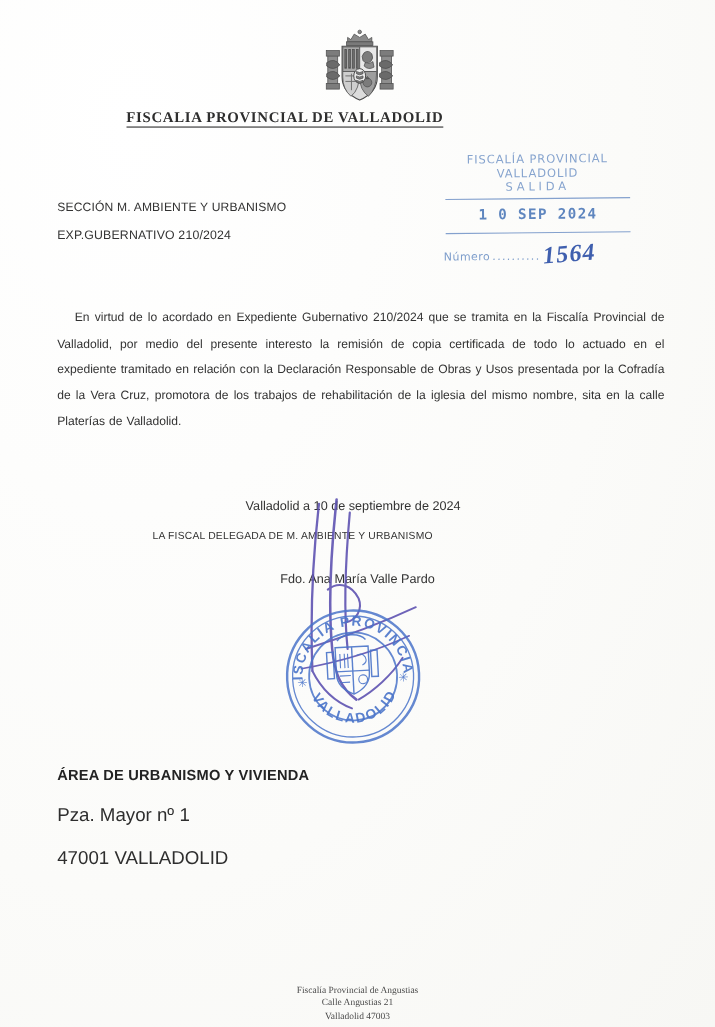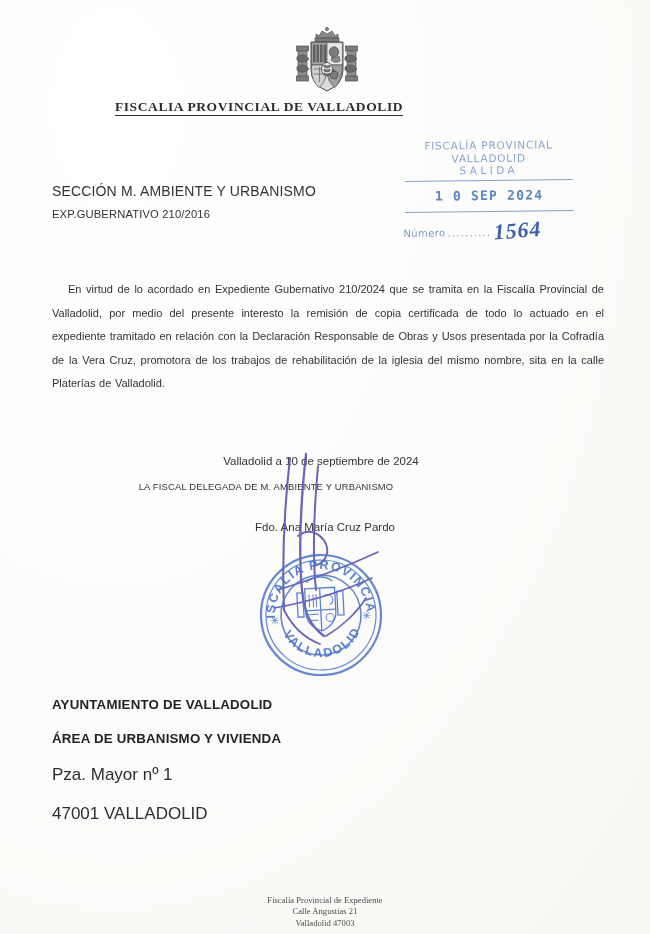--- a/index.html
+++ b/index.html
@@ -47,21 +47,21 @@
   }
   #doc-title span {
     border-bottom: 1.6px solid #2e2e2e;
     padding-bottom: 1px;
   }
 
   
   #section-line {
     left: 52px;
     top: 183px;
-    font-size: 14px;
+    font-size: 11px;
     letter-spacing: 0.15px;
     color: #333;
   }
   #expediente-line {
     left: 52px;
     top: 208px;
     font-size: 11.2px;
     letter-spacing: 0.15px;
     color: #333;
   }
@@ -286,41 +286,41 @@
         </g>
       </g>
     </svg>
   </div>
 
   <div class="abs" id="doc-title">
     <span>FISCALIA PROVINCIAL DE VALLADOLID</span>
   </div>
 
   <div class="abs nowrap" id="section-line">SECCIÓN M. AMBIENTE Y URBANISMO</div>
-  <div class="abs nowrap" id="expediente-line">EXP.GUBERNATIVO 210/2016</div>
+  <div class="abs nowrap" id="expediente-line">EXP.GUBERNATIVO 210/2024</div>
 
   <div class="abs" id="registry-stamp">
     <div class="st-line1">FISCALÍA PROVINCIAL</div>
     <div class="st-line2">VALLADOLID</div>
     <div class="st-line3">SALIDA</div>
     <div class="rule"></div>
     <div class="st-date">1 0 SEP 2024</div>
     <div class="rule2"></div>
     <div class="st-numrow">
       <span>Número</span>
       <span class="st-dots">..........</span>
       <span class="st-number">1564</span>
     </div>
   </div>
 
   <div class="abs" id="body-paragraph">En virtud de lo acordado en Expediente Gubernativo 210/2024 que se tramita en la Fiscalía Provincial de Valladolid, por medio del presente interesto la remisión de copia certificada de todo lo actuado en el expediente tramitado en relación con la Declaración Responsable de Obras y Usos presentada por la Cofradía de la Vera Cruz, promotora de los trabajos de rehabilitación de la iglesia del mismo nombre, sita en la calle Platerías de Valladolid.</div>
 
   <div class="abs" id="closing-place-date">Valladolid a 10 de septiembre de 2024</div>
   <div class="abs" id="closing-role">LA FISCAL DELEGADA DE M. AMBIENTE Y URBANISMO</div>
-  <div class="abs" id="signature-name">Fdo. Ana María Cruz Pardo</div>
+  <div class="abs" id="signature-name">Fdo. Ana María Valle Pardo</div>
 
   <div class="abs" id="handwritten-signature">
     <svg viewBox="0 0 190 230" width="190" height="230" aria-hidden="true">
       <g fill="none" stroke="#5b4fb0" stroke-linecap="round" stroke-linejoin="round" opacity="0.88">
         <path d="M52 18 C46 70, 44 120, 46 170" stroke-width="2.1"></path>
         <path d="M68 14 C63 60, 60 108, 64 150 C66 172, 72 186, 86 196" stroke-width="2.3"></path>
         <path d="M80 26 C76 70, 74 112, 78 150" stroke-width="2"></path>
         <path d="M60 96 C70 88, 82 92, 88 104 C92 114, 86 124, 76 126" stroke-width="1.9"></path>
         <path d="M40 150 C72 140, 110 126, 140 112" stroke-width="1.7"></path>
         <path d="M36 168 C70 162, 104 152, 134 138" stroke-width="1.5"></path>
@@ -361,25 +361,24 @@
           <path d="M52 42 v13 M56 42 v13 M59 42 v13"></path>
           <path d="M67 44 q5 -3 8 2 q2 5 -3 7"></path>
           <path d="M51 62 h10 M51 68 h9"></path>
           <circle cx="72" cy="66" r="4"></circle>
         </g>
       </g>
     </svg>
   </div>
 
   <div class="abs" id="addressee">
-    <div class="ad-org">AYUNTAMIENTO DE VALLADOLID</div>
     <div class="ad-dept">ÁREA DE URBANISMO Y VIVIENDA</div>
     <div class="ad-street">Pza. Mayor nº 1</div>
     <div class="ad-city">47001 VALLADOLID</div>
   </div>
 
   <div class="abs" id="page-footer">
-    <div>Fiscalía Provincial de Expediente</div>
+    <div>Fiscalía Provincial de Angustias</div>
     <div>Calle Angustias 21</div>
     <div>Valladolid 47003</div>
   </div>
 
 </div>
 
 </body></html>

